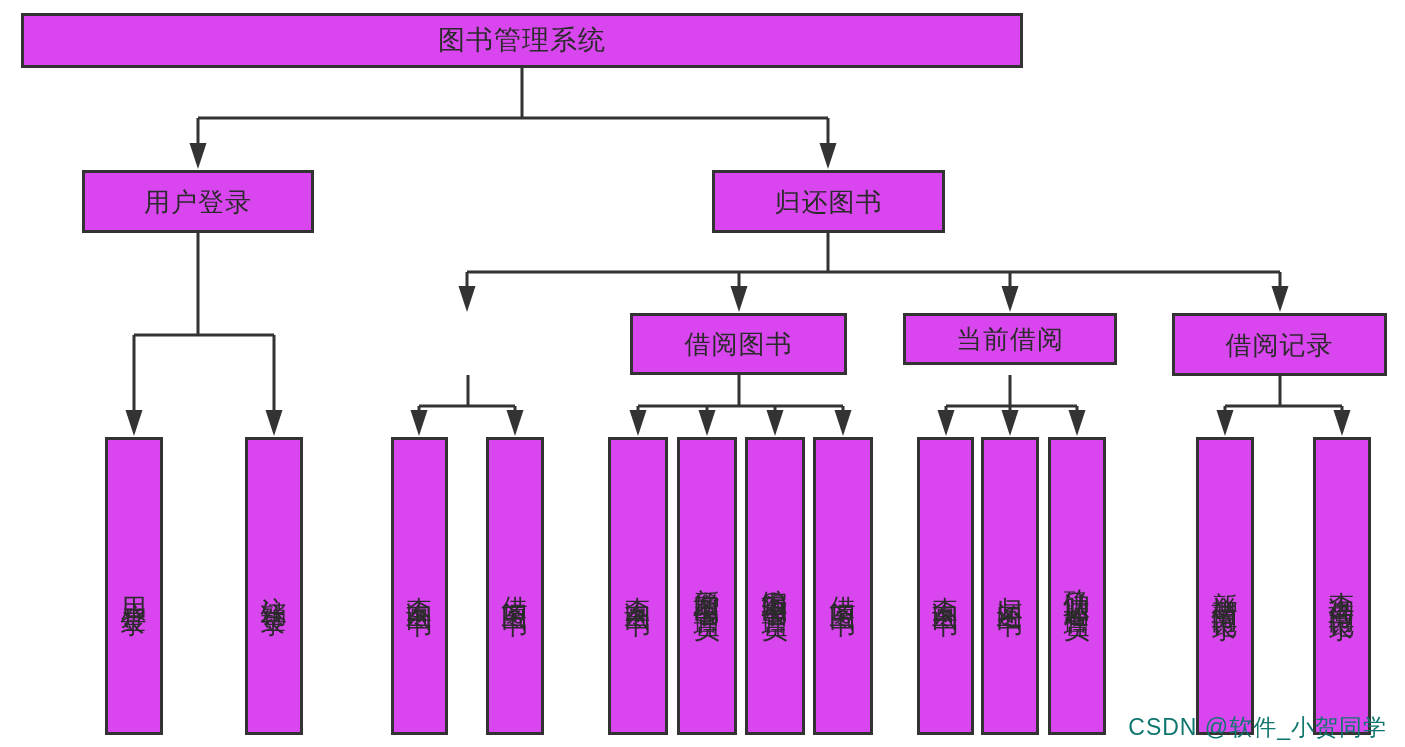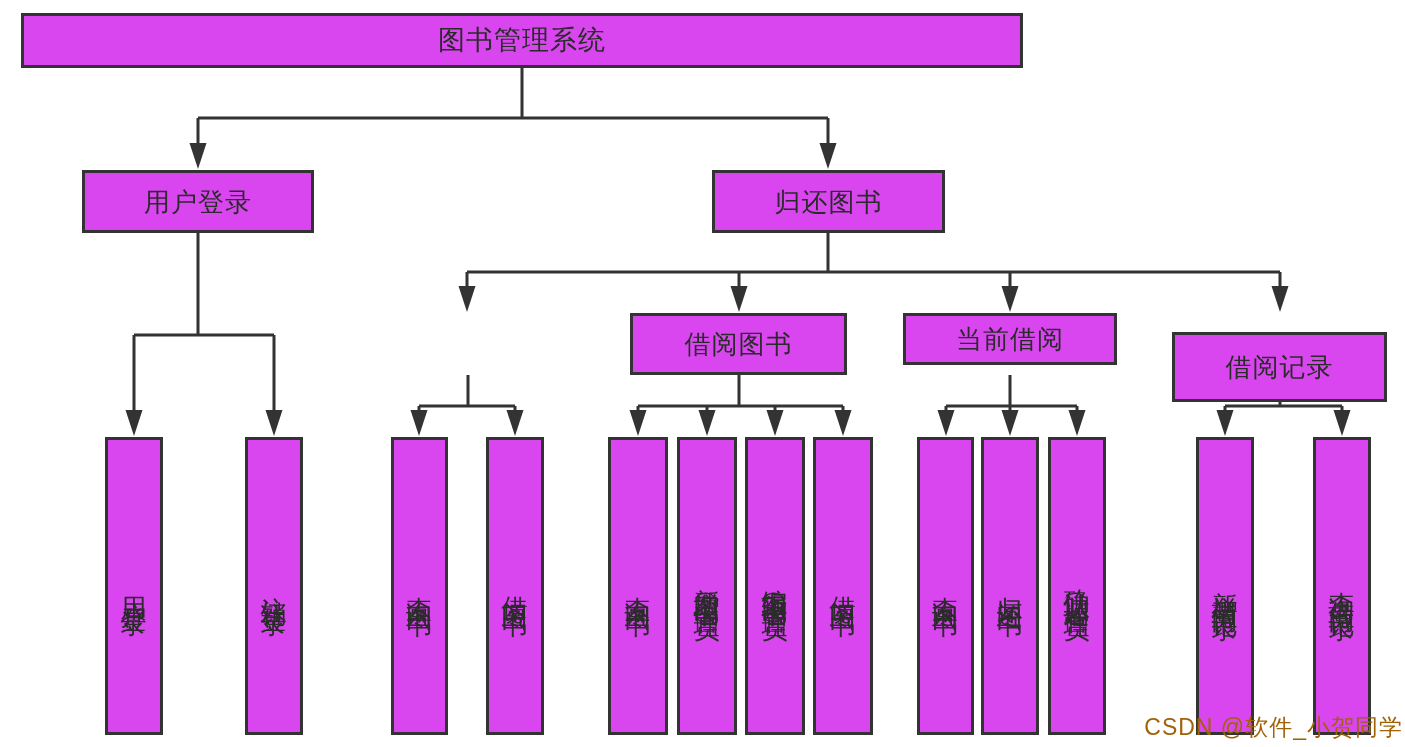--- a/index.html
+++ b/index.html
@@ -34,24 +34,24 @@
   .node.v span {
     writing-mode: vertical-rl;
     text-orientation: mixed;
     font-size: 26px;
     letter-spacing: 5px;
     line-height: 1;
   }
   .node.v.long span { letter-spacing: 4px; }
   #watermark {
     position: absolute;
-    right: 2px;
+    right: 18px;
     bottom: 4px;
     font-size: 23px;
-    color: #a16207;
+    color: #0f766e;
     letter-spacing: 1px;
     white-space: nowrap;
   }
 </style>
 </head>
 <body>
 
 <div id="canvas">
 
   <svg id="wires" viewBox="0 0 1405 747" xmlns="http://www.w3.org/2000/svg">
@@ -107,21 +107,21 @@
   <div class="node h" style="left:712px;top:170px;width:233px;height:63px">
     <span>归还图书</span>
   </div>
 
   <div class="node h" style="left:630px;top:313px;width:217px;height:62px">
     <span>借阅图书</span>
   </div>
   <div class="node h" style="left:903px;top:313px;width:214px;height:52px">
     <span>当前借阅</span>
   </div>
-  <div class="node h" style="left:1172px;top:332px;width:215px;height:70px">
+  <div class="node h" style="left:1172px;top:313px;width:215px;height:63px">
     <span>借阅记录</span>
   </div>
 
   <div class="node v" style="left:105px;top:437px;width:58px;height:298px">
     <span>用户登录</span>
   </div>
   <div class="node v" style="left:245px;top:437px;width:58px;height:298px">
     <span>注销登录</span>
   </div>
 

